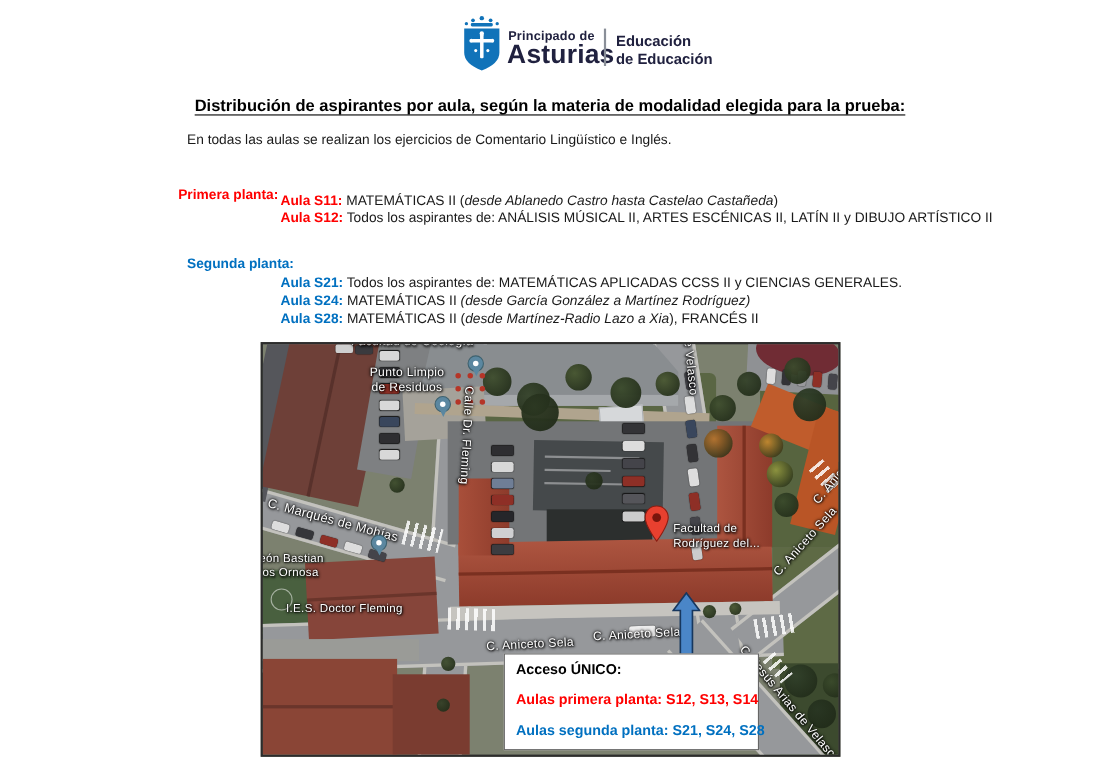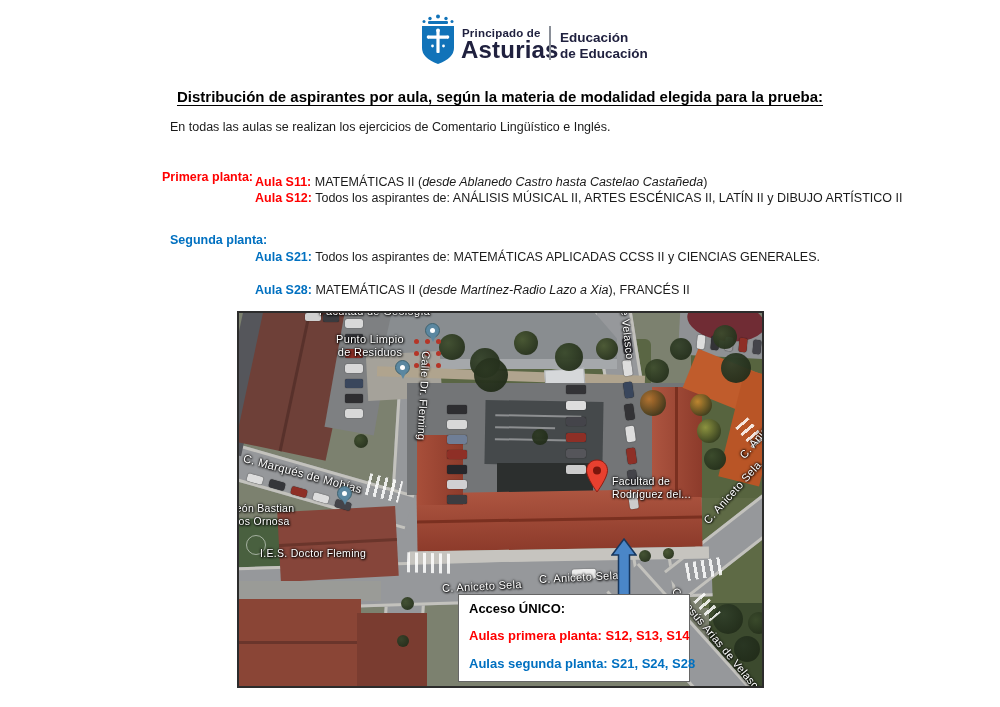--- a/index.html
+++ b/index.html
@@ -81,20 +81,21 @@
 
   <div class="abs doc-intro">En todas las aulas se realizan los ejercicios de Comentario Lingüístico e Inglés.</div>
   <div class="abs doc-title">Distribución de aspirantes por aula, según la materia de modalidad elegida para la prueba:</div>
 
   <div class="abs floor-label red" style="left:162px;top:158px;margin-top:12px;">Primera planta:</div>
   <div class="abs room-line" style="top:174.5px;"><span class="room-name red">Aula S11:</span><span> MATEMÁTICAS II (</span><em>desde Ablanedo Castro hasta Castelao Castañeda</em><span>)</span></div>
   <div class="abs room-line" style="top:191px;"><span class="room-name red">Aula S12:</span><span> Todos los aspirantes de: ANÁLISIS MÚSICAL II, ARTES ESCÉNICAS II, LATÍN II y DIBUJO ARTÍSTICO II</span><em></em><span></span></div>
 
   <div class="abs floor-label blue" style="left:170px;top:233px;">Segunda planta:</div>
   <div class="abs room-line" style="top:249.5px;"><span class="room-name blue">Aula S21:</span><span> Todos los aspirantes de: MATEMÁTICAS APLICADAS CCSS II y CIENCIAS GENERALES.</span><em></em><span></span></div>
+  <div class="abs room-line" style="top:266px;"><span class="room-name blue">Aula S24:</span><span> MATEMÁTICAS II </span><em>(desde García González a Martínez Rodríguez)</em><span></span></div>
   <div class="abs room-line" style="top:282.5px;"><span class="room-name blue">Aula S28:</span><span> MATEMÁTICAS II (</span><em>desde Martínez-Radio Lazo a Xia</em><span>), FRANCÉS II</span></div>
 
   <div class="abs map">
 
     <div style="left:192px;top:26px;width:220px;height:70px;background:#5a6644;border-radius:6px;"></div>
     <div style="left:452px;top:40px;width:85px;height:145px;background:#57643f;"></div>
     <div style="left:463px;top:185px;width:70px;height:110px;background:#5e6a45;"></div>
     <div style="left:470px;top:290px;width:70px;height:90px;background:#3c4a2e;"></div>
     <div style="left:-6px;top:205px;width:46px;height:56px;background:#49603f;border:1px solid #63775b;">
       <div style="left:12px;top:16px;width:18px;height:18px;border:1px solid rgba(255,255,255,.5);border-radius:50%;"></div>

